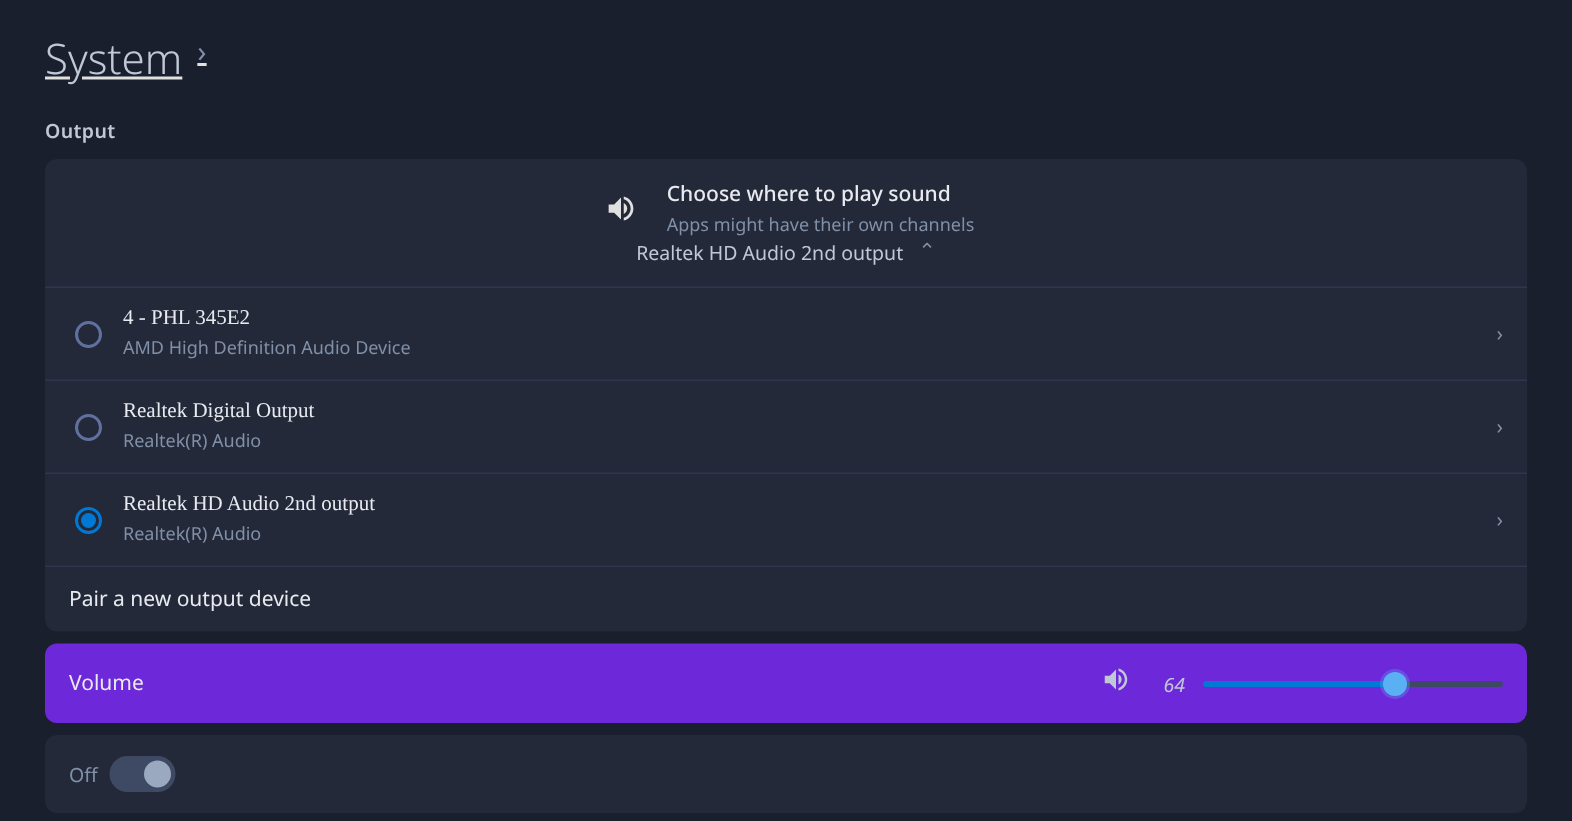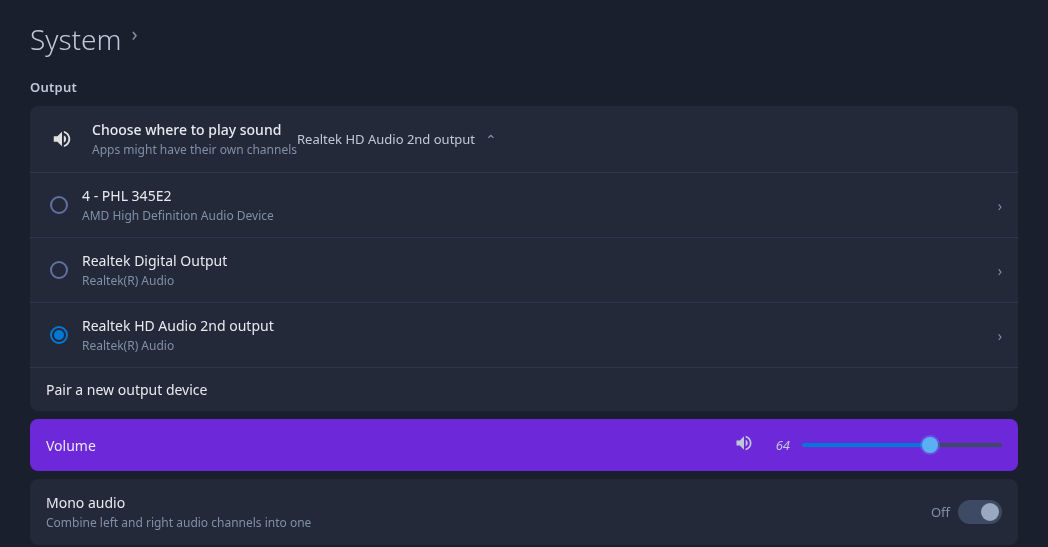--- a/index.html
+++ b/index.html
@@ -15,20 +15,21 @@
 
     .page {
       padding: 20px 30px 30px 30px;
     }
 
     .breadcrumb {
       display: flex;
       align-items: flex-start;
       gap: 10px;
       margin-bottom: 20px;
+      text-decoration: underline;
     }
     .breadcrumb-system {
       font-size: 28px;
       font-weight: 300;
       color: #c0c8d8;
     }
     .breadcrumb-sep {
       font-size: 20px;
       color: #8090a8;
     }
@@ -49,23 +50,24 @@
     .card {
       background: #232938;
       border-radius: 8px;
       margin-bottom: 8px;
       overflow: hidden;
     }
 
     .card-header {
       display: flex;
       align-items: center;
-      justify-content: flex-start;
+      justify-content: space-between;
       padding: 14px 16px;
       cursor: pointer;
+      flex-direction: column;
     }
 
     .card-header-left {
       display: flex;
       align-items: center;
       gap: 14px;
     }
 
     .speaker-icon {
       width: 32px;
@@ -138,20 +140,21 @@
     .radio-inner {
       width: 10px;
       height: 10px;
       border-radius: 50%;
       background: #0078d4;
     }
 
     .device-text .name {
       font-size: 14px;
       color: #e8eaf0;
+      font-family: Liberation Serif, serif;
     }
     .device-text .desc {
       font-size: 12px;
       color: #8090a8;
       margin-top: 2px;
     }
 
     .arrow-right {
       color: #8090a8;
       font-size: 14px;
@@ -374,24 +377,20 @@
       </span>
       <span class="vol-num">64</span>
       <div class="slider-track">
         <div class="slider-fill" style="width: 64%"></div>
         <div class="slider-thumb" style="left: calc(64% - 8px)"></div>
       </div>
     </div>
   </div>
 
   <div class="mono-card">
-    <div class="mono-left">
-      <div class="mono-title">Mono audio</div>
-      <div class="mono-sub">Combine left and right audio channels into one</div>
-    </div>
     <div class="toggle-area">
       <span class="toggle-off-label">Off</span>
       <div class="toggle">
         <div class="toggle-knob"></div>
       </div>
     </div>
   </div>
 
 </div>
 

